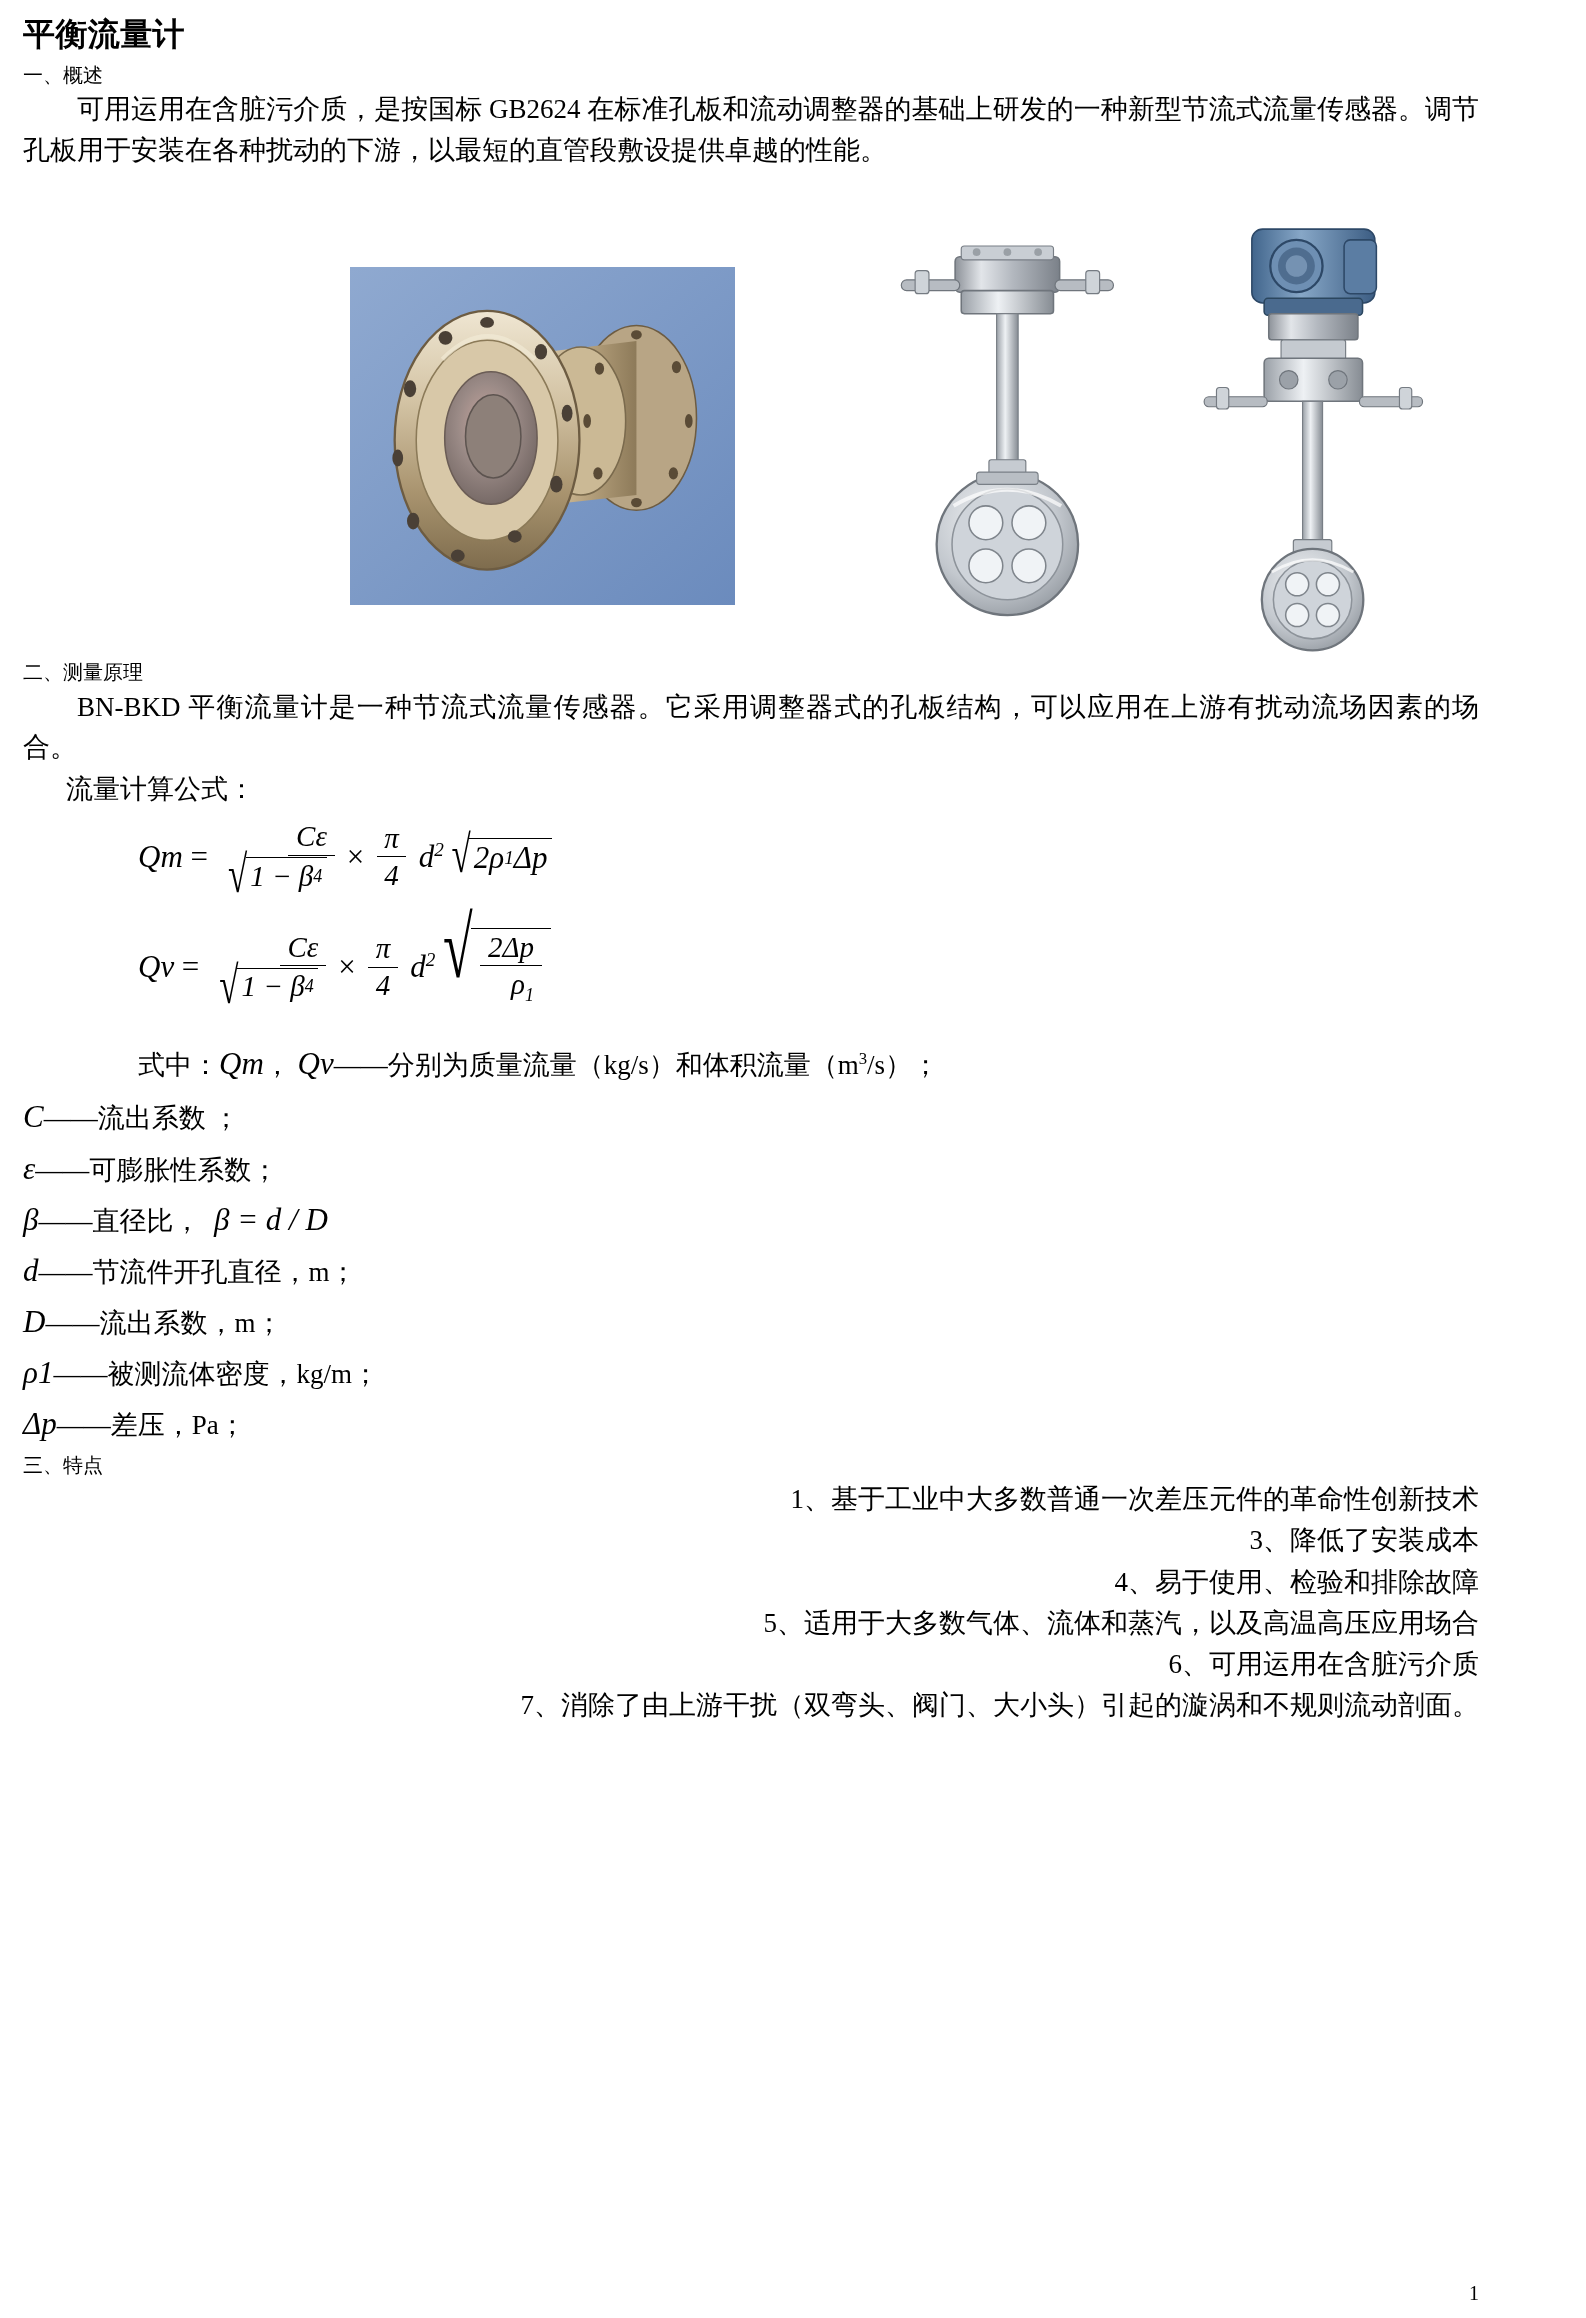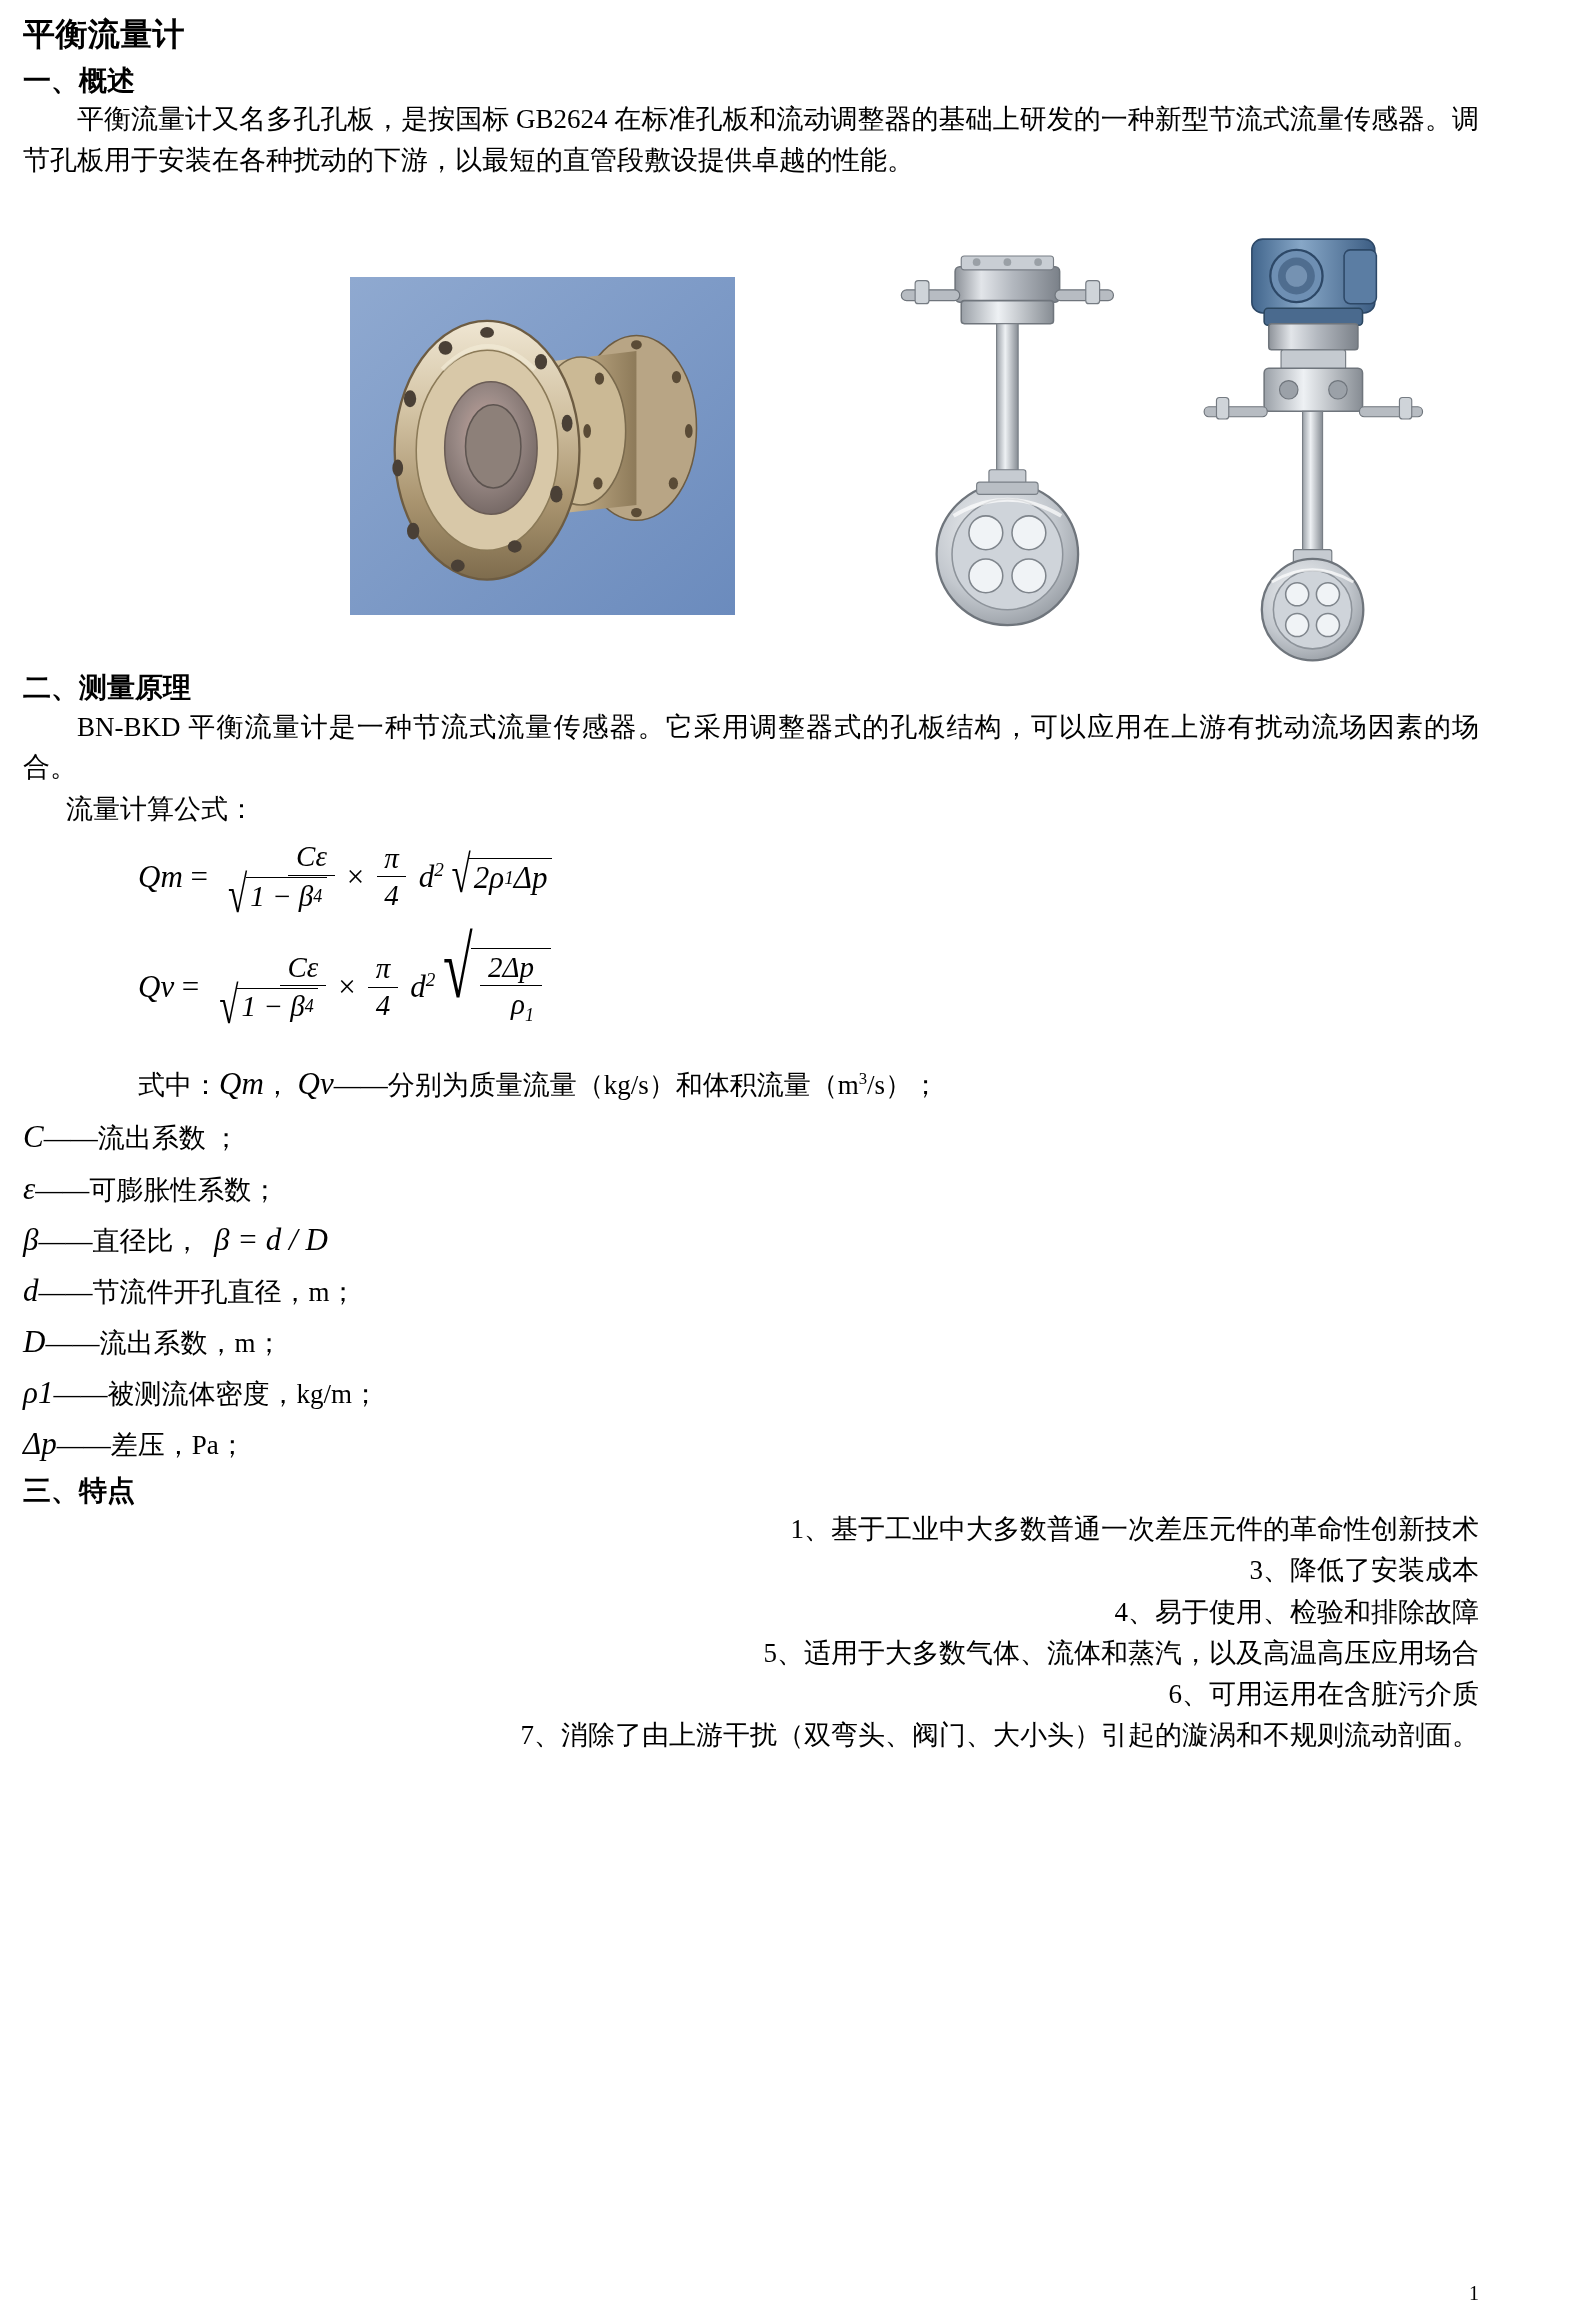--- a/index.html
+++ b/index.html
@@ -22,22 +22,22 @@
   .doc-title {
     font-family: "DejaVu Sans", "Liberation Sans", sans-serif;
     font-weight: bold;
     font-size: 32px;
     line-height: 1.1;
     margin: 0 0 10.8px 0;
     letter-spacing: 0.4px;
   }
   .section-head {
     font-family: "DejaVu Sans", "Liberation Sans", sans-serif;
-    font-weight: bold;
-    font-size: 28px;
+    font-weight: normal;
+    font-size: 20px;
     line-height: 1.25;
     margin: 4.6px 0 1.5px 0;
   }
   .para {
     font-size: 27px;
     line-height: 1.5;
     text-align: justify;
     margin: 0 0 1.5px 0;
     text-indent: 54px;
   }
@@ -156,21 +156,21 @@
   }
 </style>
 </head>
 <body>
 
 <div class="page">
 
   <h1 class="doc-title">平衡流量计</h1>
 
   <div class="section-head">一、概述</div>
-  <p class="para">平衡流量计又名多孔孔板，是按国标 GB2624 在标准孔板和流动调整器的基础上研发的一种新型节流式流量传感器。调节孔板用于安装在各种扰动的下游，以最短的直管段敷设提供卓越的性能。</p>
+  <p class="para">可用运用在含脏污介质，是按国标 GB2624 在标准孔板和流动调整器的基础上研发的一种新型节流式流量传感器。调节孔板用于安装在各种扰动的下游，以最短的直管段敷设提供卓越的性能。</p>
 
   <div class="img-row">
 
     <div class="photo-left">
       <svg class="flange-wrap" viewBox="0 0 500 440" preserveAspectRatio="none">
         <defs>
           <linearGradient id="gmetal" x1="0" y1="0" x2="0" y2="1">
             <stop offset="0%" stop-color="#efe6d2"></stop>
             <stop offset="35%" stop-color="#d3c3a4"></stop>
             <stop offset="70%" stop-color="#a9946f"></stop>

